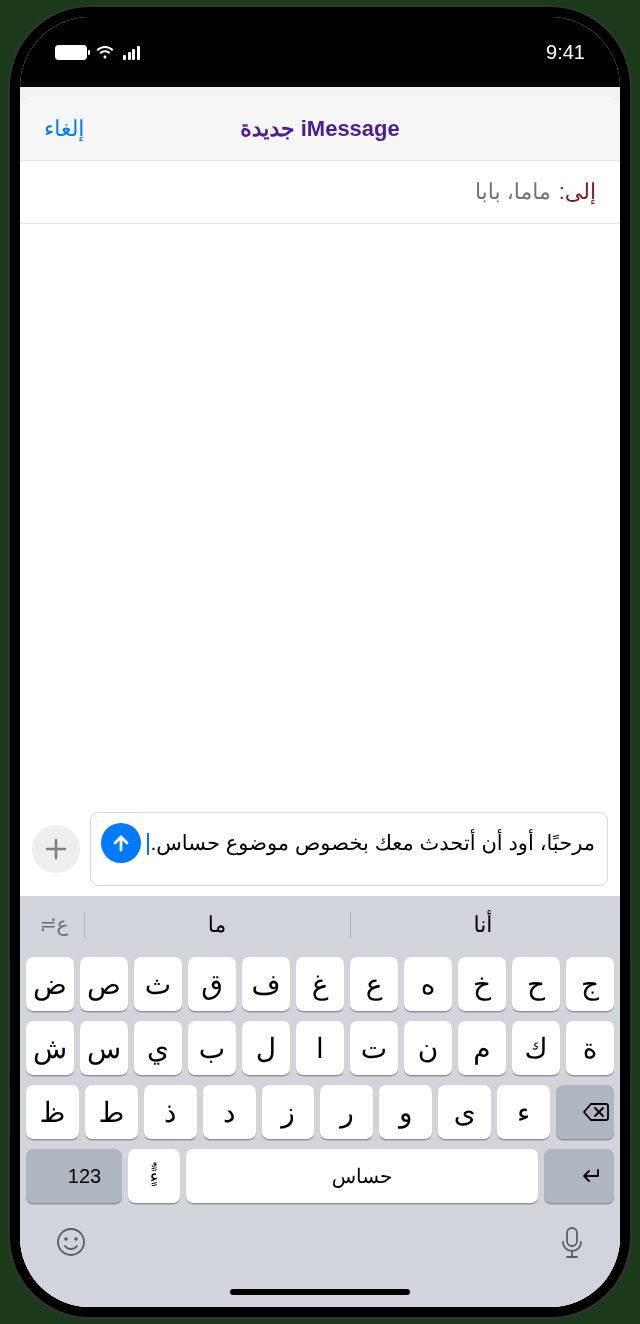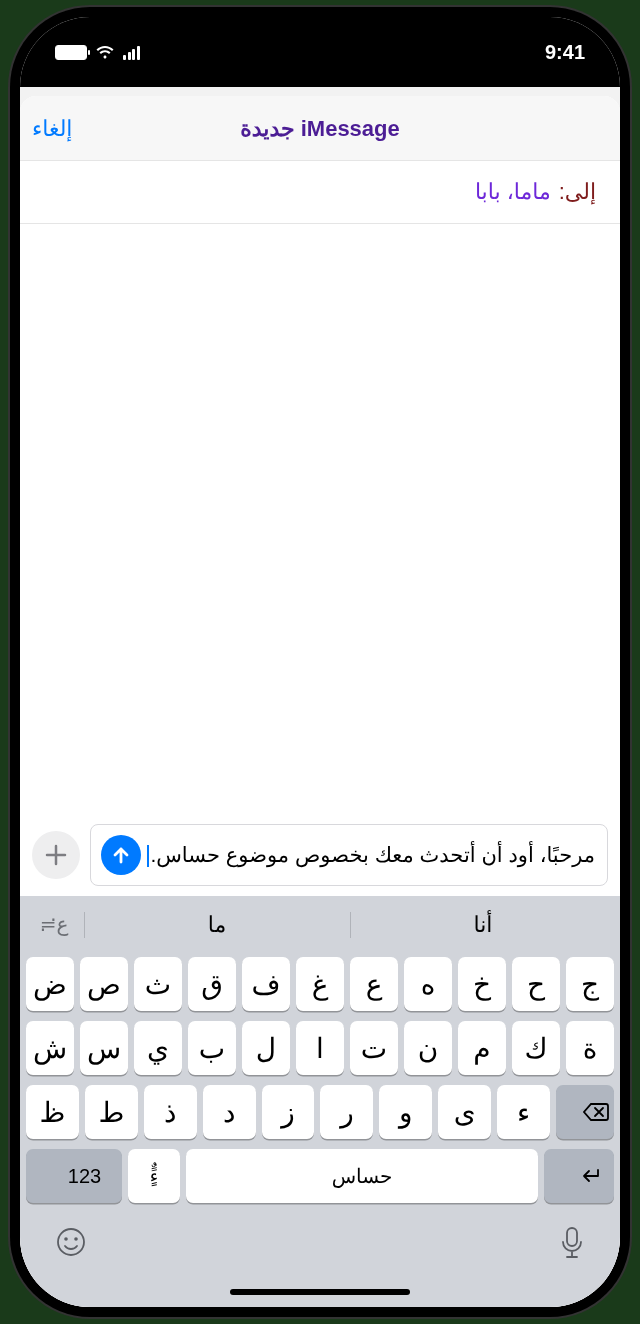--- a/index.html
+++ b/index.html
@@ -45,21 +45,21 @@
     }
     .status-bar {
       height: 70px;
       background: #000;
       display: flex;
       justify-content: space-between;
       align-items: center;
       padding: 0 35px;
       color: #fff;
       font-size: 20px;
-      font-weight: 700;
+      font-weight: 400;
     }
     .status-left { display: flex; gap: 8px; align-items: center; }
     .status-right { display: flex; gap: 8px; align-items: center; }
     .battery-icon { width: 32px; height: 15px; border: 1.5px solid #fff; border-radius: 3px; position: relative; }
     .battery-icon::after { content:''; position:absolute; right:-4px; top:4px; width:2px; height:5px; background:#fff; border-radius:1px; }
     .battery-fill { width: 100%; height: 100%; background: #fff; border-radius: 1px; }
     .wifi-icon { width: 20px; height: 15px; }
     .signal-icon { width: 20px; height: 15px; display:flex; align-items:flex-end; gap:1.5px; }
     .signal-bar { width:3px; background:#fff; border-radius:1px; }
     .sheet-bg {
@@ -81,40 +81,40 @@
       background: #f7f7f7;
       padding: 20px 20px 18px;
       display: flex;
       align-items: center;
       justify-content: center;
       position: relative;
       border-bottom: 1px solid #e5e5e5;
     }
     .nav-cancel {
       position: absolute;
-      left: 12px;
+      left: 24px;
       color: #007aff;
       font-size: 22px;
     }
     .nav-title {
       font-size: 22px;
       font-weight: 600;
       color: #4c1d95;
       direction: rtl;
     }
     .to-row {
       padding: 18px 24px;
       border-bottom: 1px solid #e5e5e5;
       direction: rtl;
       font-size: 22px;
       display: flex;
       gap: 8px;
     }
     .to-label { color: #7f1d1d; }
-    .to-value { color: #6d28d9; text-align: right; }
+    .to-value { color: #737373; text-align: right; }
     .conversation-area {
       flex: 1;
       background: #fff;
     }
     .compose-row {
       display: flex;
       align-items: center;
       padding: 8px 12px 10px;
       gap: 10px;
       background: #fff;
@@ -128,21 +128,21 @@
       align-items: center;
       justify-content: center;
       font-size: 28px;
       color: #7d7d82;
       flex-shrink: 0;
     }
     .msg-bubble {
       flex: 1;
       border: 1.5px solid #d8d8dc;
       border-radius: 8px;
-      padding: 10px 12px 10px 10px;
+      padding: 10px 12px 22px 10px;
       display: flex;
       align-items: center;
       gap: 0;
       direction: rtl;
       min-height: 56px;
     }
     .msg-text {
       flex: 1;
       font-size: 21px;
       color: #000;

